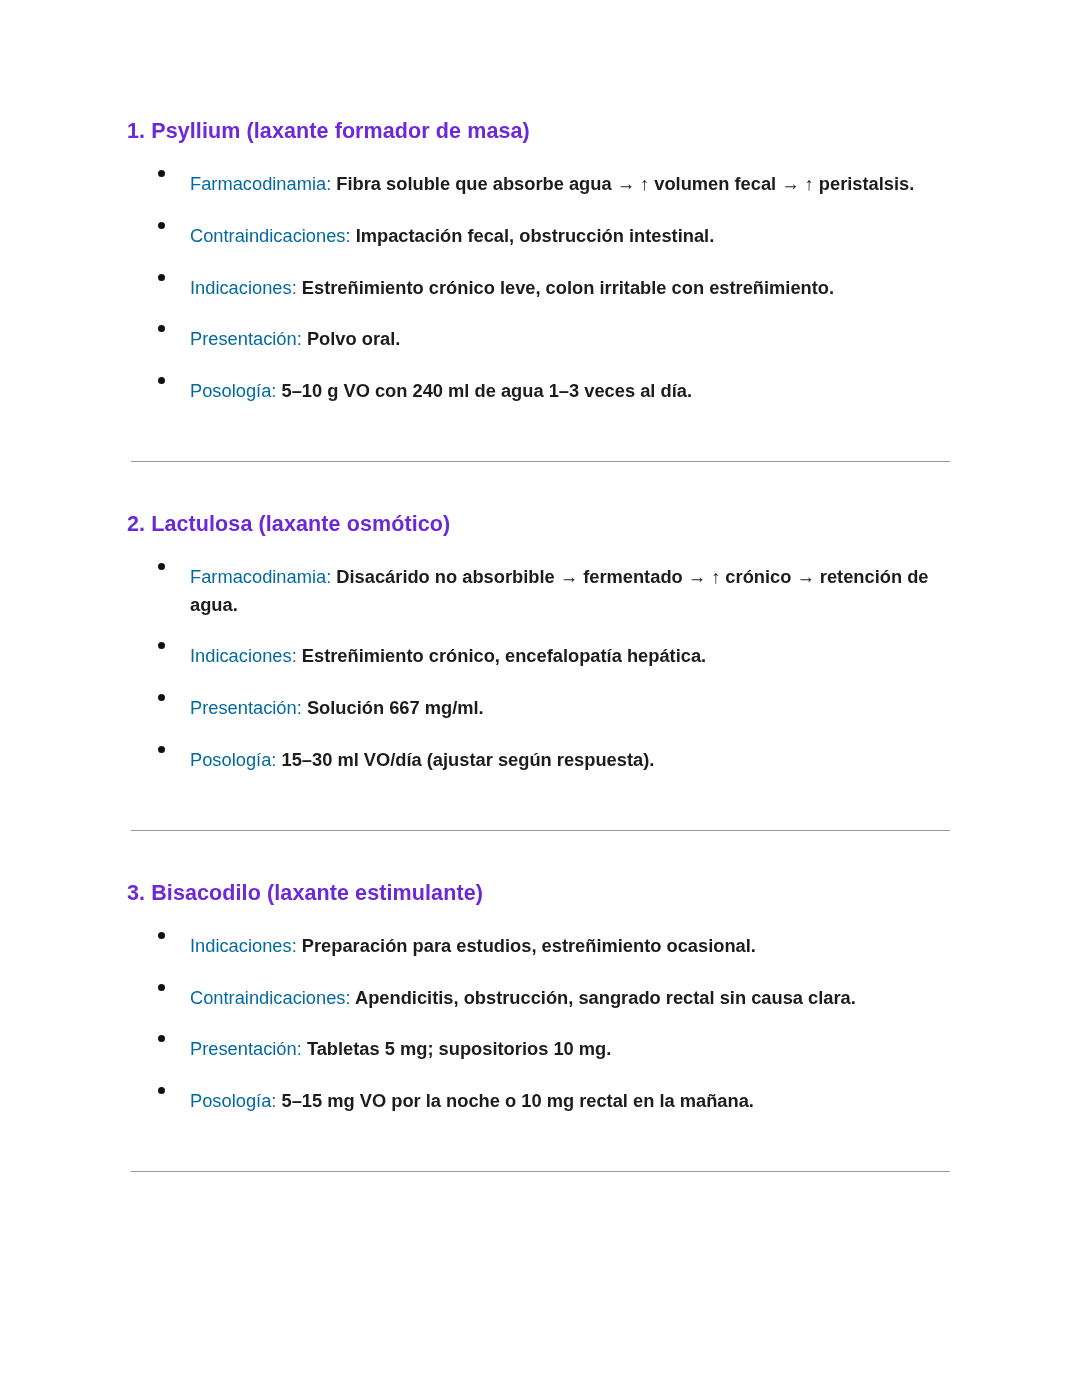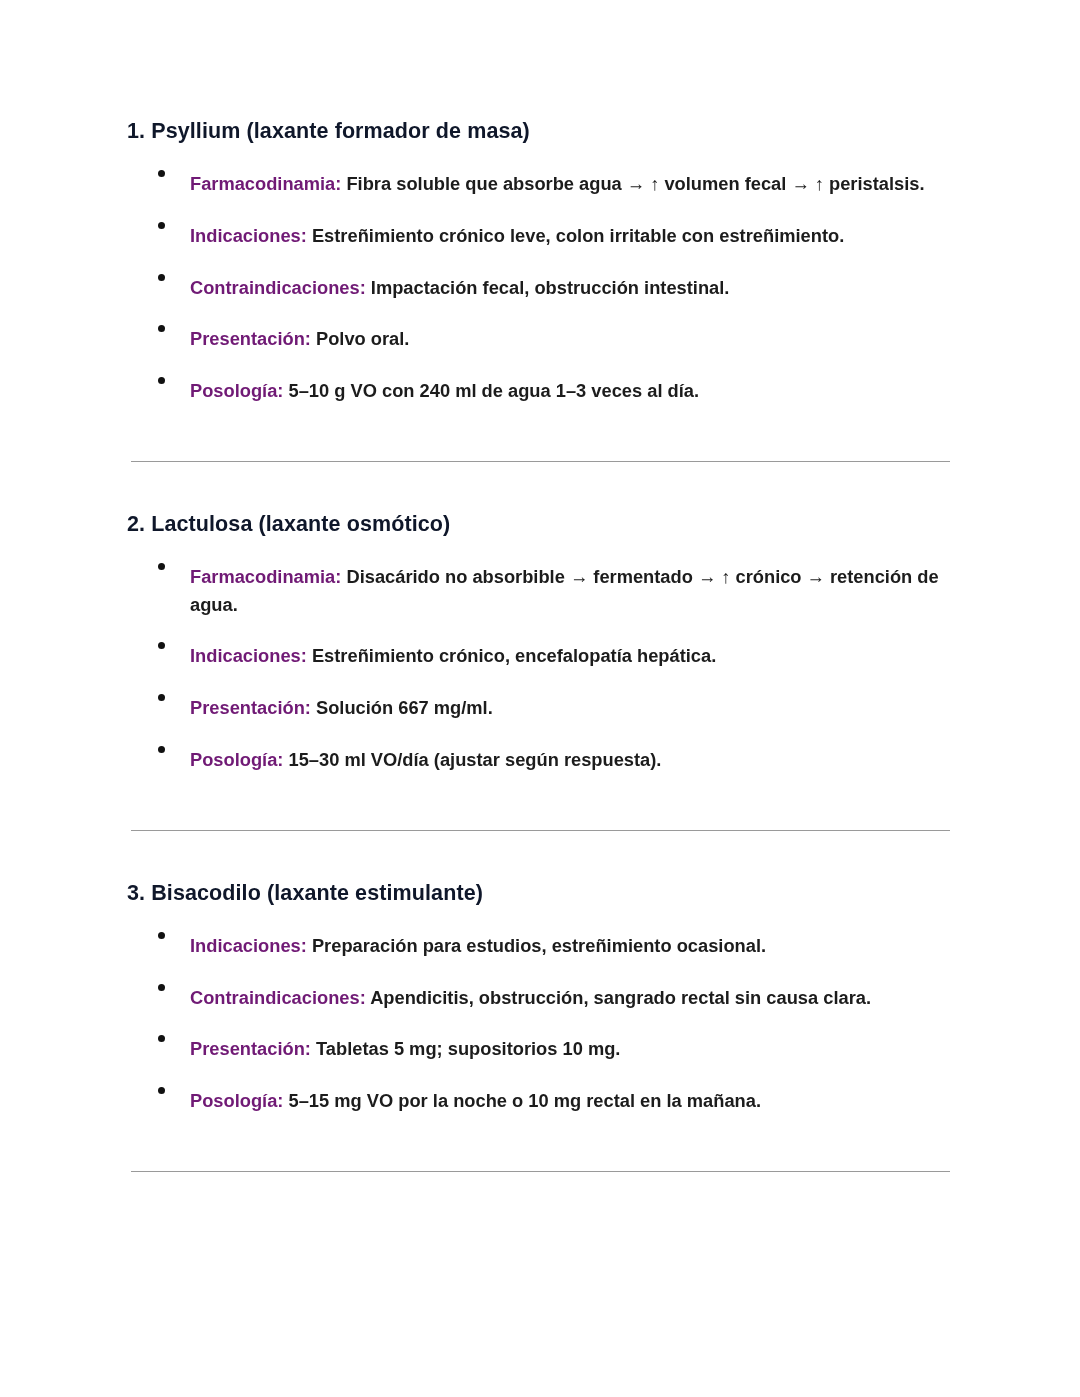--- a/index.html
+++ b/index.html
@@ -28,21 +28,21 @@
 
   
   .section {
     margin: 0;
   }
   .section-heading {
     font-size: 21.5px;
     font-weight: bold;
     line-height: 1.3;
     letter-spacing: 0.1px;
-    color: #0f172a;
+    color: #6d28d9;
     margin: 0 0 6px 0;
     white-space: nowrap;
   }
 
   
   .bullets {
     list-style: none;
     margin: 0;
     padding: 0;
   }
@@ -62,22 +62,22 @@
     left: 31px;
     top: 0.66em;
     width: 7px;
     height: 7px;
     border-radius: 50%;
     background: #111111;
     line-height: 0;
     font-size: 0;
   }
   .bullet-label {
-    font-weight: bold;
-    color: #701a75;
+    font-weight: normal;
+    color: #0369a1;
   }
   .bullet-text {
     font-weight: bold;
   }
 
   
   .divider {
     width: 819px;
     height: 0;
     border: 0;
@@ -97,25 +97,25 @@
 
     <section class="section">
       <h2 class="section-heading">1. Psyllium (laxante formador de masa)</h2>
       <ul class="bullets">
         <li class="bullet">
           <span class="bullet-marker"></span>
           <span class="bullet-label">Farmacodinamia:</span><span class="bullet-text"> Fibra soluble que absorbe agua → ↑ volumen fecal → ↑ peristalsis.</span>
         </li>
         <li class="bullet">
           <span class="bullet-marker"></span>
-          <span class="bullet-label">Indicaciones:</span><span class="bullet-text"> Estreñimiento crónico leve, colon irritable con estreñimiento.</span>
+          <span class="bullet-label">Contraindicaciones:</span><span class="bullet-text"> Impactación fecal, obstrucción intestinal.</span>
         </li>
         <li class="bullet">
           <span class="bullet-marker"></span>
-          <span class="bullet-label">Contraindicaciones:</span><span class="bullet-text"> Impactación fecal, obstrucción intestinal.</span>
+          <span class="bullet-label">Indicaciones:</span><span class="bullet-text"> Estreñimiento crónico leve, colon irritable con estreñimiento.</span>
         </li>
         <li class="bullet">
           <span class="bullet-marker"></span>
           <span class="bullet-label">Presentación:</span><span class="bullet-text"> Polvo oral.</span>
         </li>
         <li class="bullet">
           <span class="bullet-marker"></span>
           <span class="bullet-label">Posología:</span><span class="bullet-text"> 5–10 g VO con 240 ml de agua 1–3 veces al día.</span>
         </li>
       </ul>

